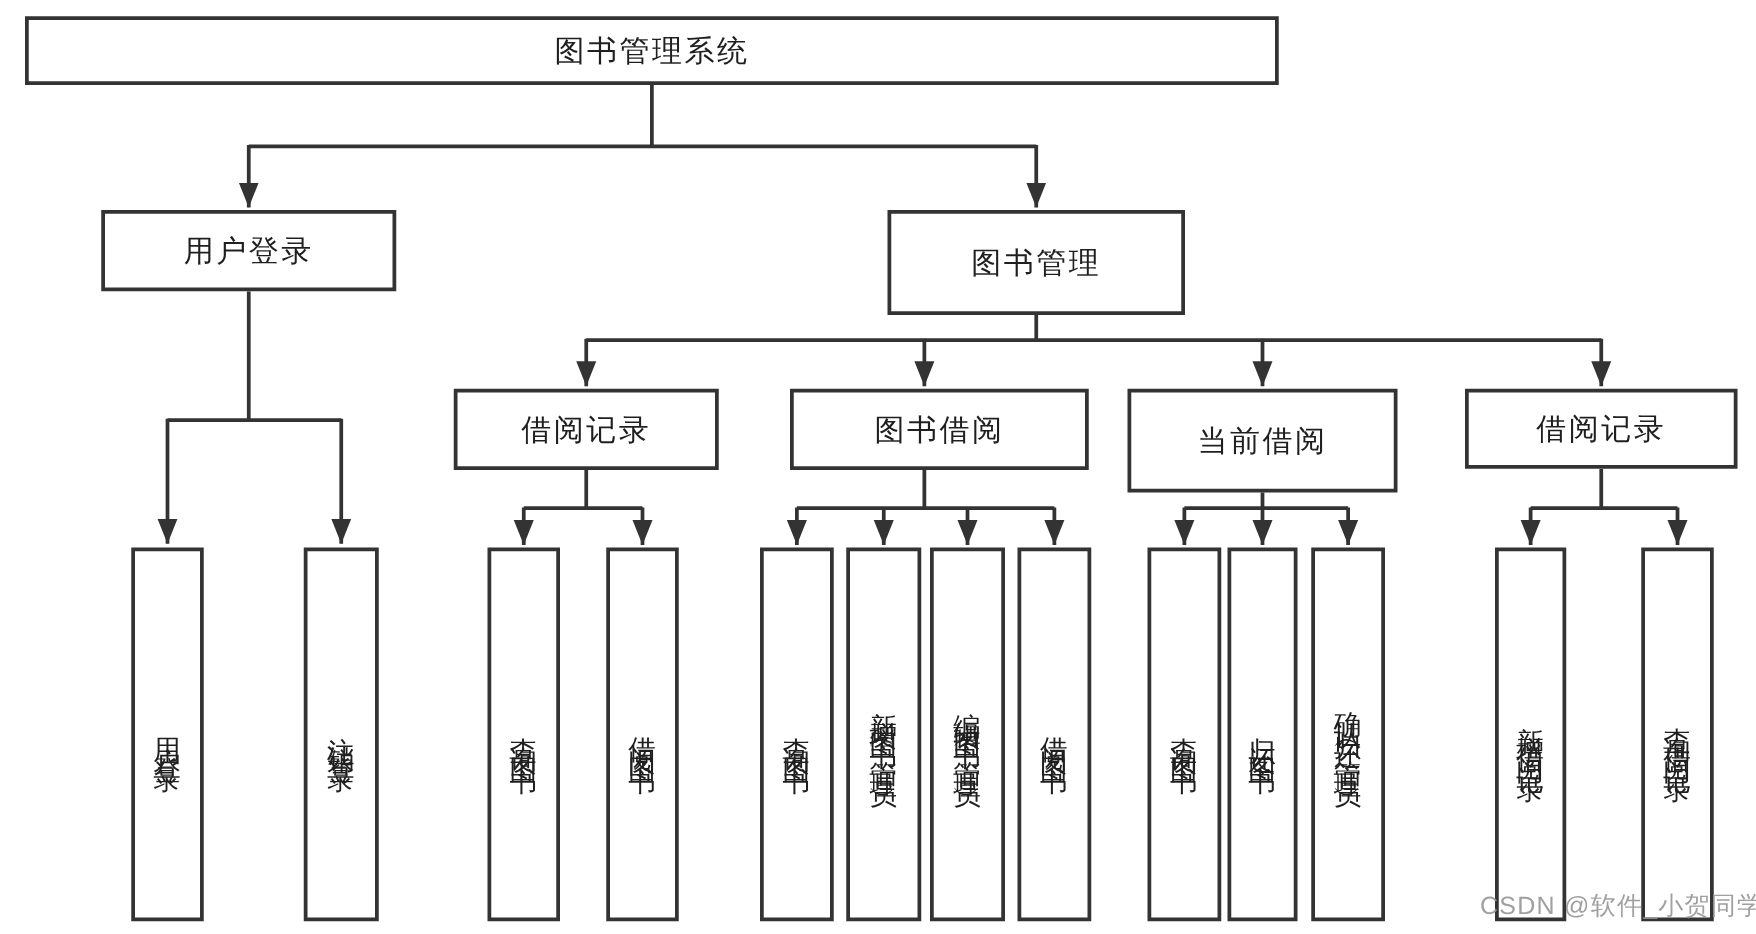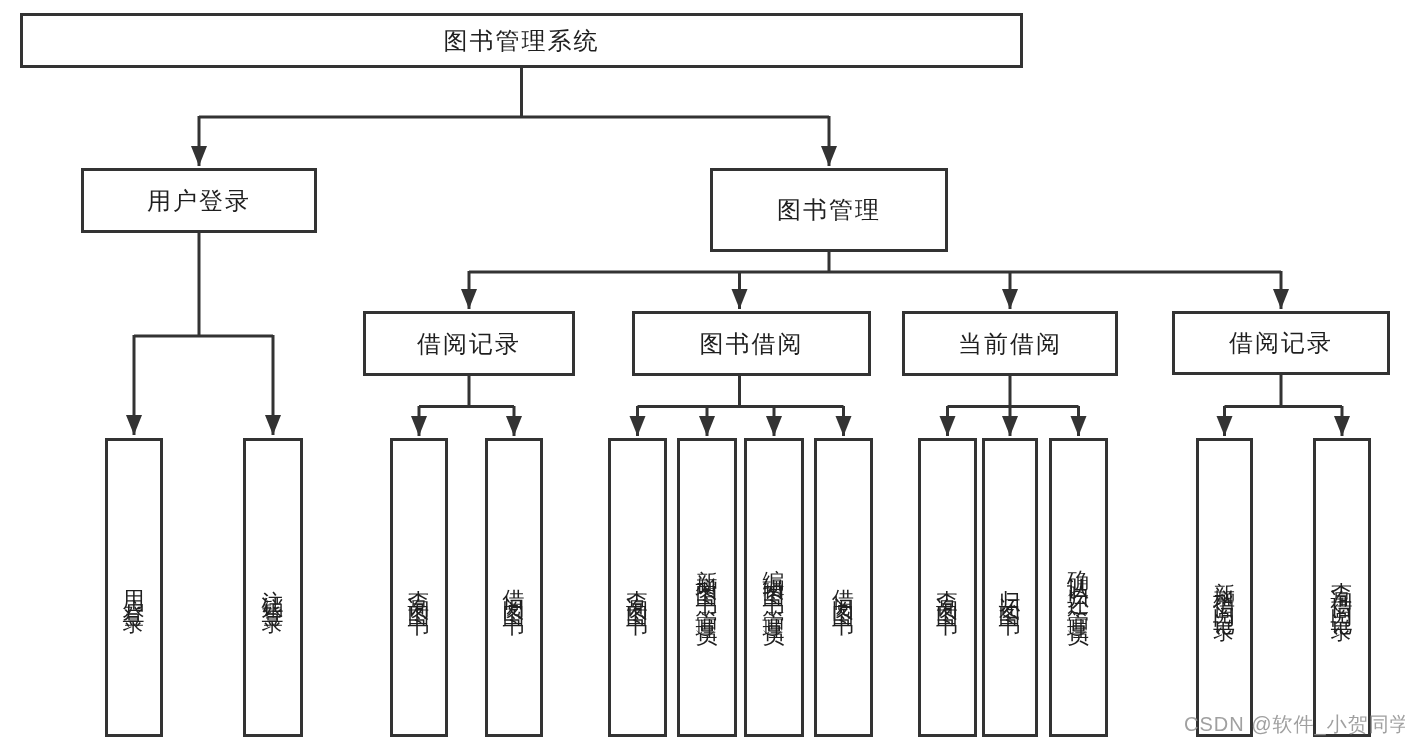--- a/index.html
+++ b/index.html
@@ -108,21 +108,21 @@
     <line x1="1342" y1="406" x2="1342" y2="436" stroke="#333333" stroke-width="3" marker-end="url(#ah)"></line>
   </svg>
 
   <div class="node h" style="left:20px; top:13px; width:1003px; height:55px;">图书管理系统</div>
 
   <div class="node h" style="left:81px; top:168px; width:236px; height:65px;">用户登录</div>
   <div class="node h" style="left:710px; top:168px; width:238px; height:84px;">图书管理</div>
 
   <div class="node h" style="left:363px; top:311px; width:212px; height:65px;">借阅记录</div>
   <div class="node h" style="left:632px; top:311px; width:239px; height:65px;">图书借阅</div>
-  <div class="node h" style="left:902px; top:311px; width:216px; height:65px;">当前借阅</div>
+  <div class="node h" style="left:902px; top:311px; width:216px; height:83px;">当前借阅</div>
   <div class="node h" style="left:1172px; top:311px; width:218px; height:64px;">借阅记录</div>
 
   <div class="node v" style="left:105px; top:438px; width:58px; height:299px;">用户登录</div>
   <div class="node v" style="left:243px; top:438px; width:60px; height:299px;">注销登录</div>
 
   <div class="node v" style="left:390px; top:438px; width:58px; height:299px;">查询图书</div>
   <div class="node v" style="left:485px; top:438px; width:58px; height:299px;">借阅图书</div>
 
   <div class="node v" style="left:608px; top:438px; width:59px; height:299px;">查询图书</div>
   <div class="node v" style="left:677px; top:438px; width:60px; height:299px;">新增图书（管理员）</div>

